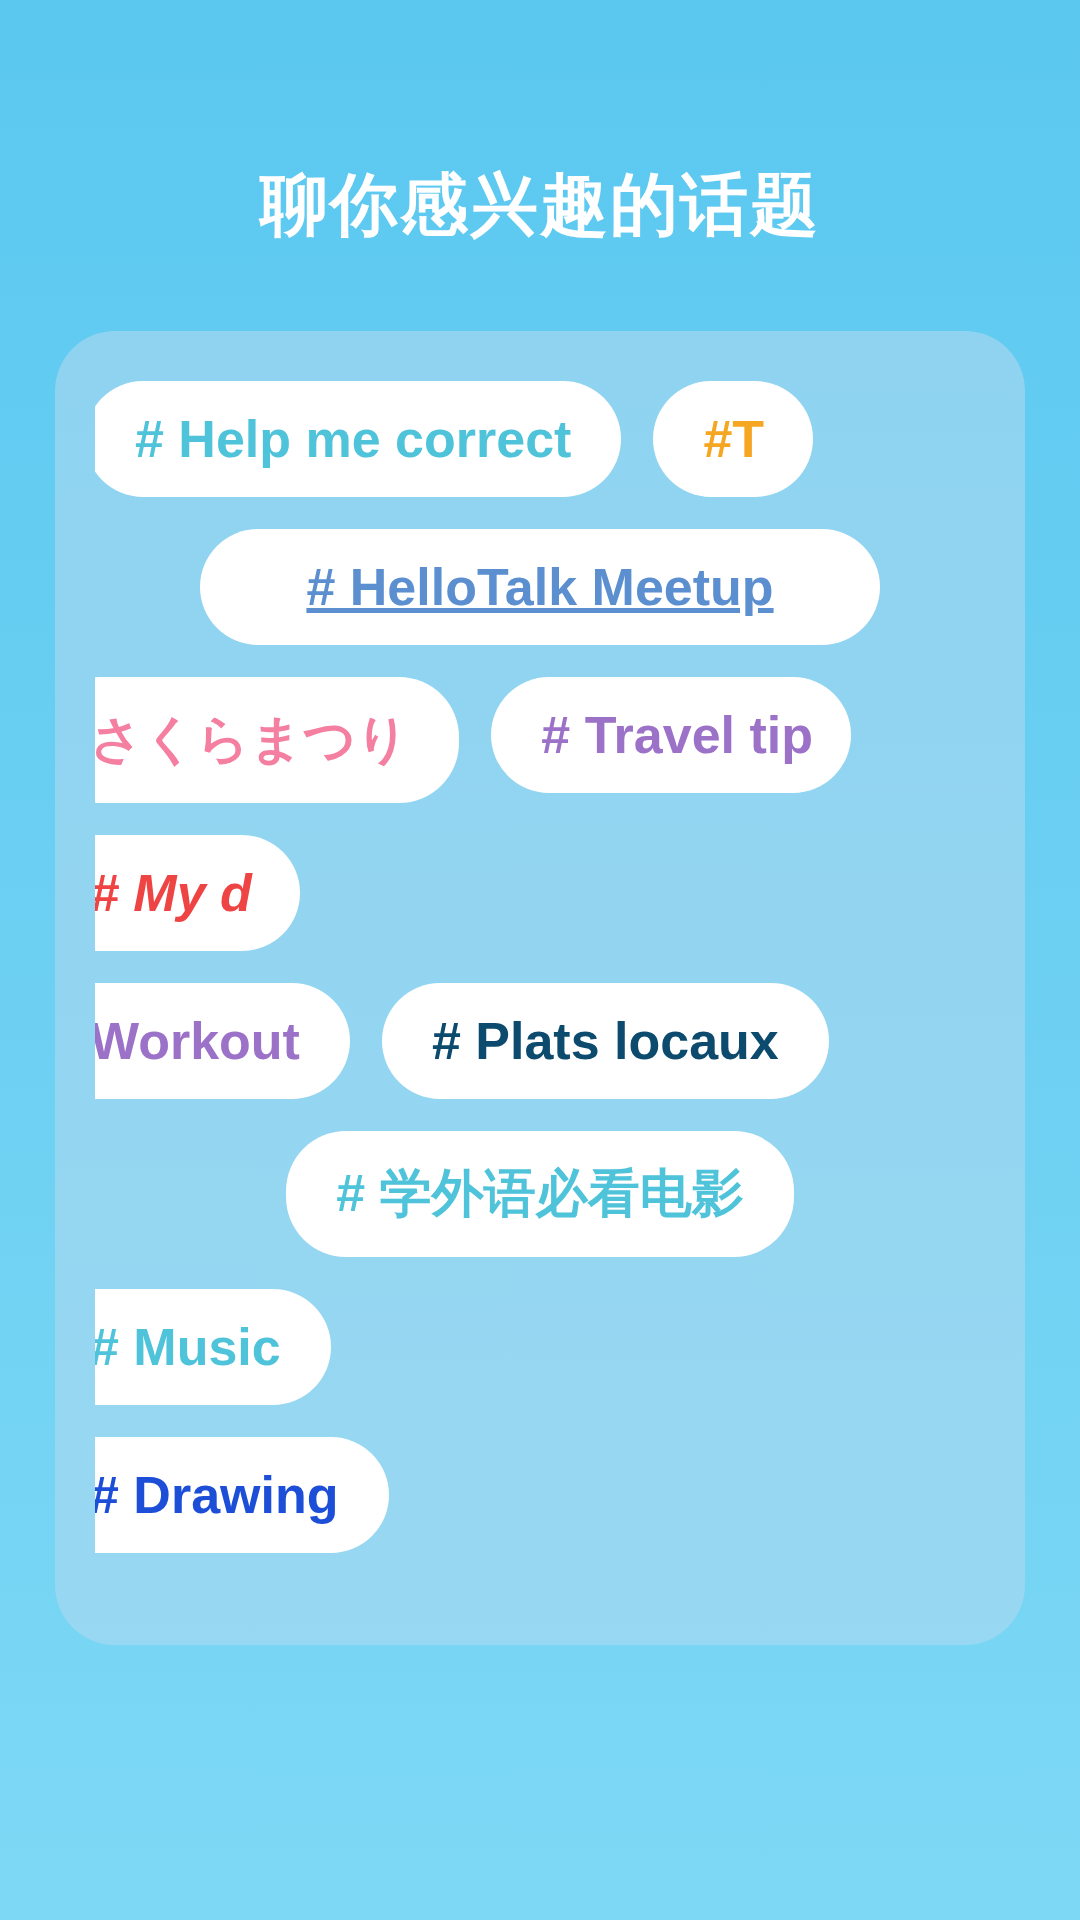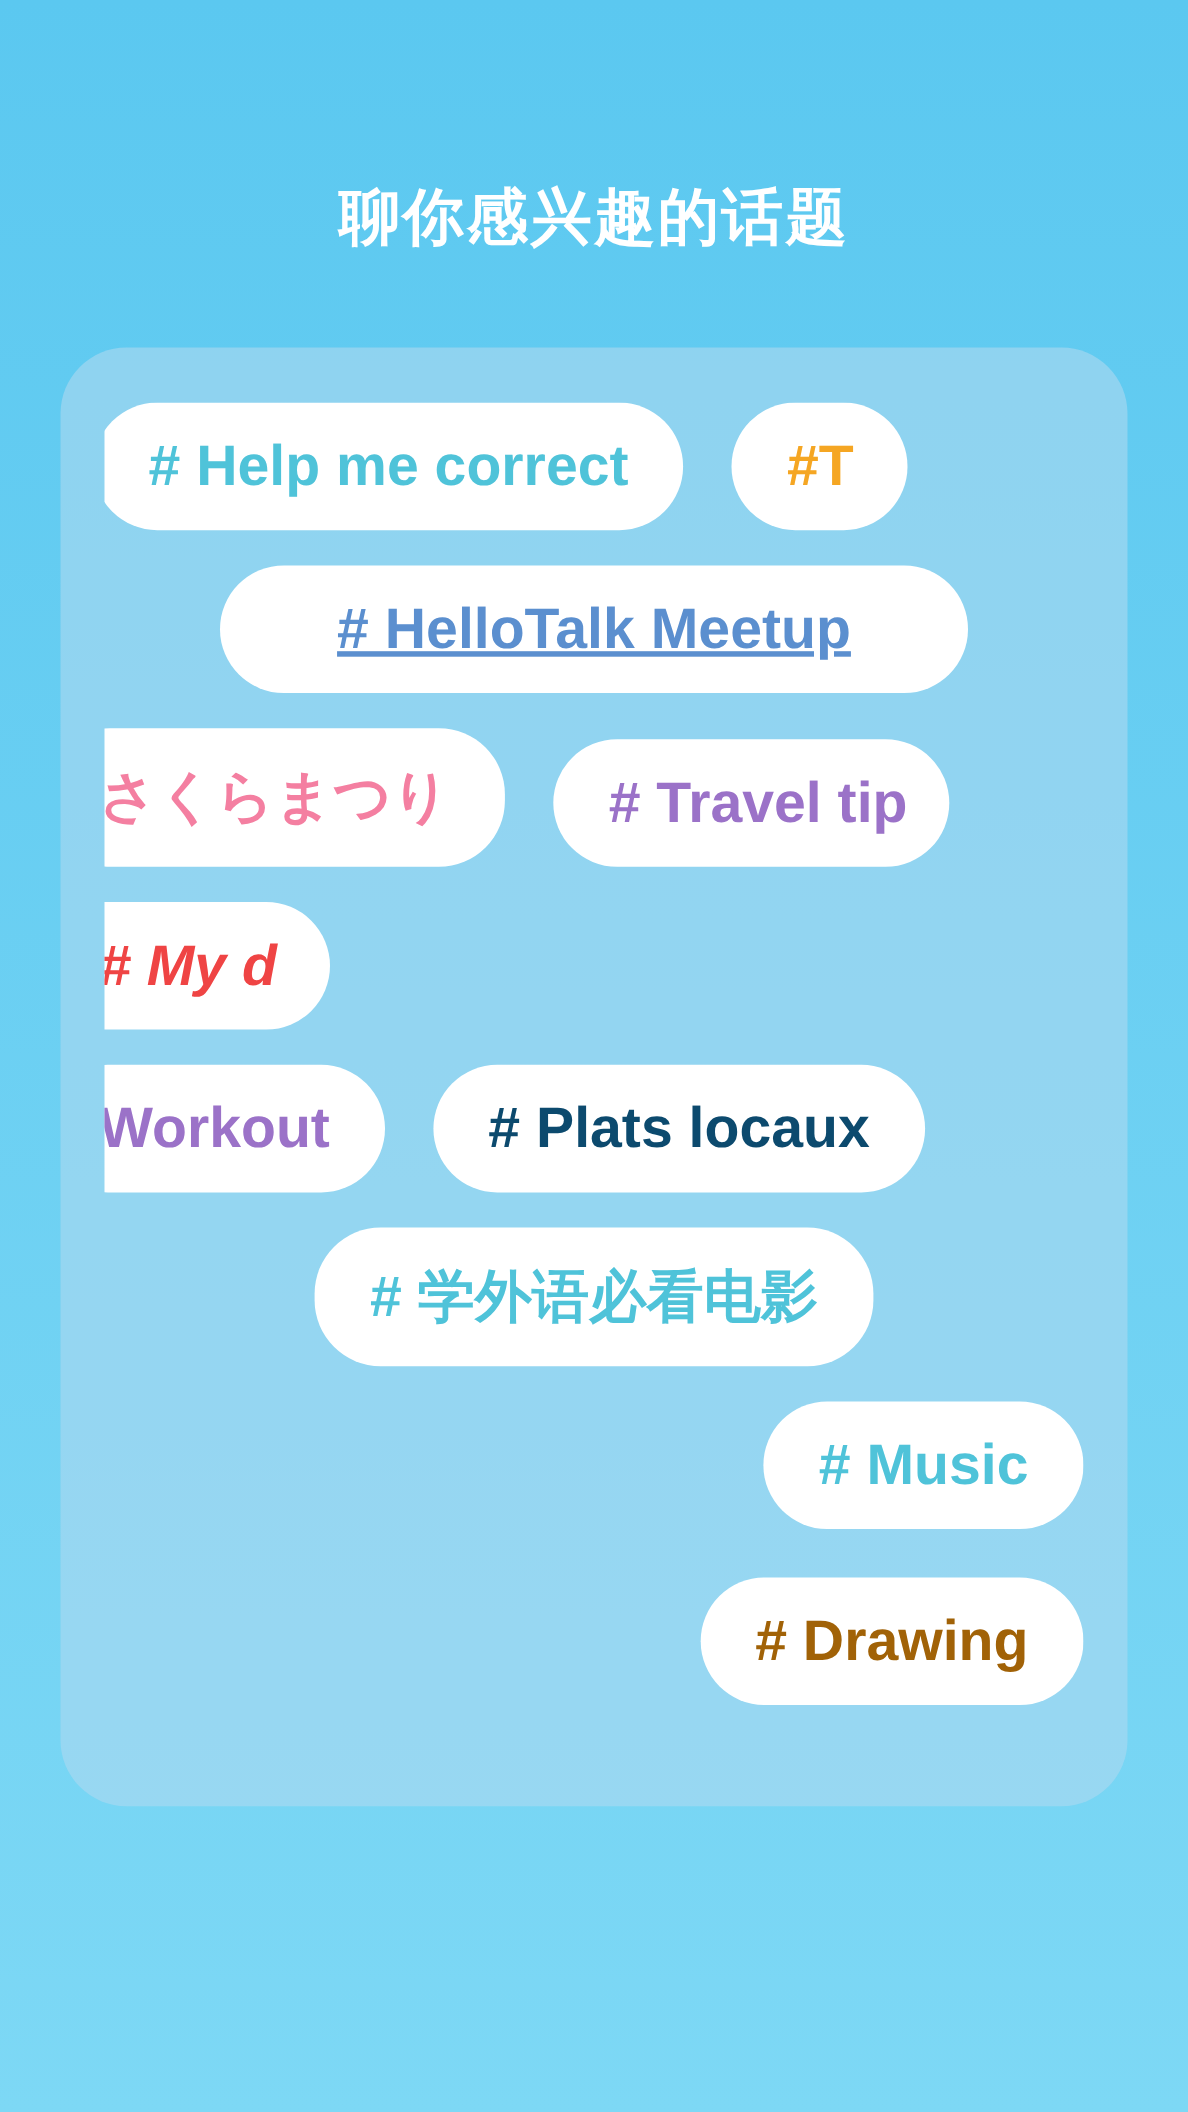--- a/index.html
+++ b/index.html
@@ -14,44 +14,44 @@
       height: 1920px;
       background: linear-gradient(180deg, #5bc8f0 0%, #7dd8f5 100%);
       font-family: -apple-system, BlinkMacSystemFont, 'PingFang SC', 'Helvetica Neue', sans-serif;
       overflow: hidden;
       position: relative;
     }
 
     .page-title {
       text-align: center;
       color: white;
-      font-size: 56px;
+      font-size: 68px;
       font-weight: 700;
       padding-top: 160px;
       padding-bottom: 80px;
       letter-spacing: 2px;
     }
 
     .card-container {
       background: rgba(173, 216, 240, 0.6);
       border-radius: 60px;
       margin: 0 55px;
       padding: 50px 40px 60px 40px;
       position: relative;
     }
 
     .tags-scroll {
       overflow: hidden;
     }
 
     .tag-row {
       display: flex;
-      align-items: flex-end;
+      align-items: flex-start;
       margin-bottom: 32px;
-      gap: 44px;
+      gap: 32px;
     }
 
     .tag-pill {
       background: white;
       border-radius: 60px;
       padding: 28px 50px;
       font-size: 52px;
       font-weight: 600;
       white-space: nowrap;
       cursor: pointer;
@@ -95,21 +95,21 @@
       margin-left: -55px;
       flex-direction: column;
     }
 
     .color-teal { color: #4fc3d9; }
     .color-orange { color: #f5a623; }
     .color-pink { color: #f47fa1; }
     .color-purple { color: #9b72c8; }
     .color-green { color: #ef4444; font-style: italic; }
     .color-blue { color: #5b8fcf; }
-    .color-gold { color: #a16207; }
+    .color-gold { color: #1d4ed8; }
     .color-coral { color: #0c4a6e; }
 
     .tag-pill-wide {
       flex: 1;
       text-align: center;
       text-decoration: underline;
     }
   </style>
 </head>
 <body>

